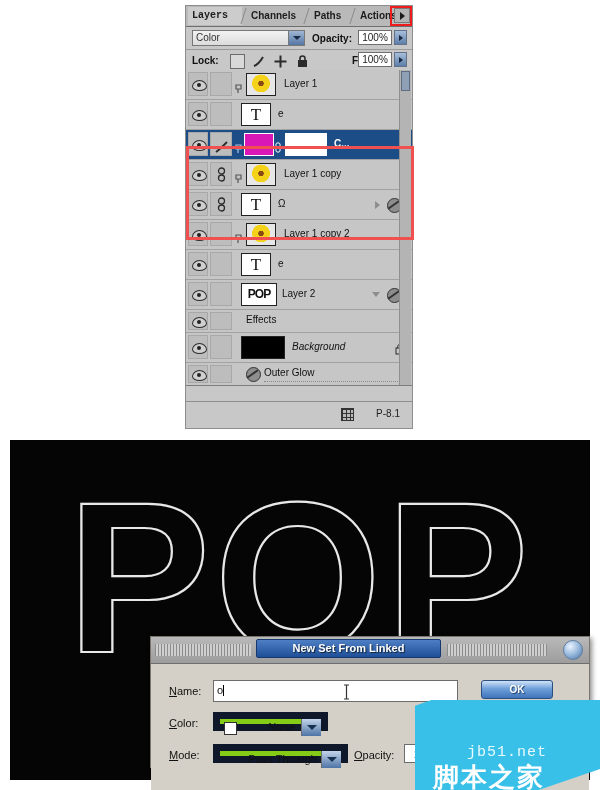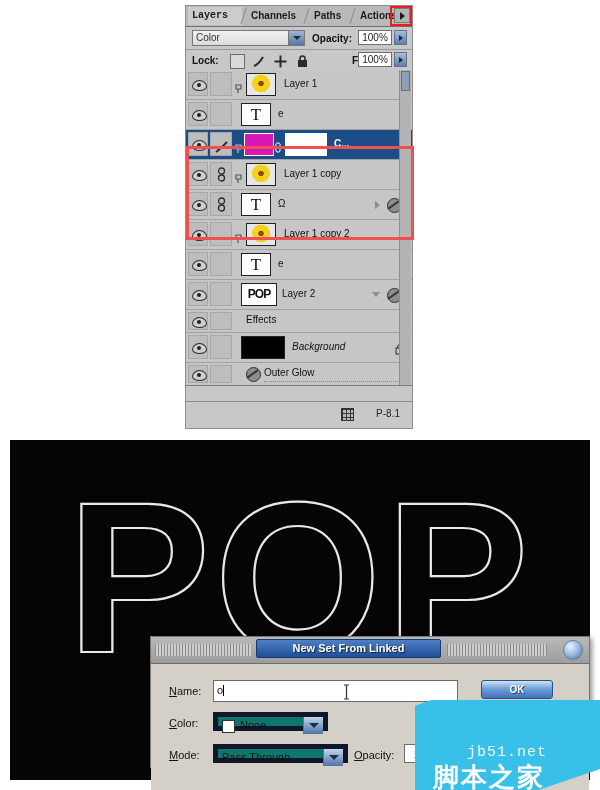--- a/index.html
+++ b/index.html
@@ -135,23 +135,23 @@
       border:1px solid #5e7ea4;}
   .dlg-body{position:relative;height:126px;background:#d4d0c8;}
   .flabel{position:absolute;font-size:11px;color:#111;}
   .flabel u{text-decoration:underline;}
   .textinput{position:absolute;background:#fff;border:1px solid #6d6d6d;
       box-sizing:border-box;font-size:11px;color:#111;padding:1px 3px;
       line-height:16px;}
   .caret{display:inline-block;width:1px;height:11px;background:#000;
       vertical-align:-2px;}
   .ibeam{position:absolute;width:7px;height:15px;}
-  .combo{position:absolute;height:19px;background:#0f766e;border:5px solid #0f172a;
+  .combo{position:absolute;height:19px;background:#84cc16;border:7px solid #0f172a;
       box-sizing:border-box;font-size:11px;color:#111;line-height:17px;
-      padding-left:4px;}
+      padding-left:4px;text-align:center;}
   .combo-arrow{position:absolute;right:0;top:0;width:19px;height:17px;
       background:linear-gradient(#c3d4ea,#4e74a6);border-left:1px solid #6d6d6d;}
   .combo-arrow i{position:absolute;left:5px;top:6px;width:0;height:0;
       border-top:5px solid #17304f;border-left:5px solid transparent;
       border-right:5px solid transparent;}
   .swatch{position:absolute;left:4px;top:3px;width:11px;height:11px;
       background:#fff;border:1px solid #333;}
   .dlg-btn{position:absolute;width:72px;height:19px;border-radius:3px;
       background:linear-gradient(#cfe2f7,#6fa0da 45%,#3f74bb);
       border:1px solid #2d4f80;box-sizing:border-box;color:#fff;font-size:10px;

